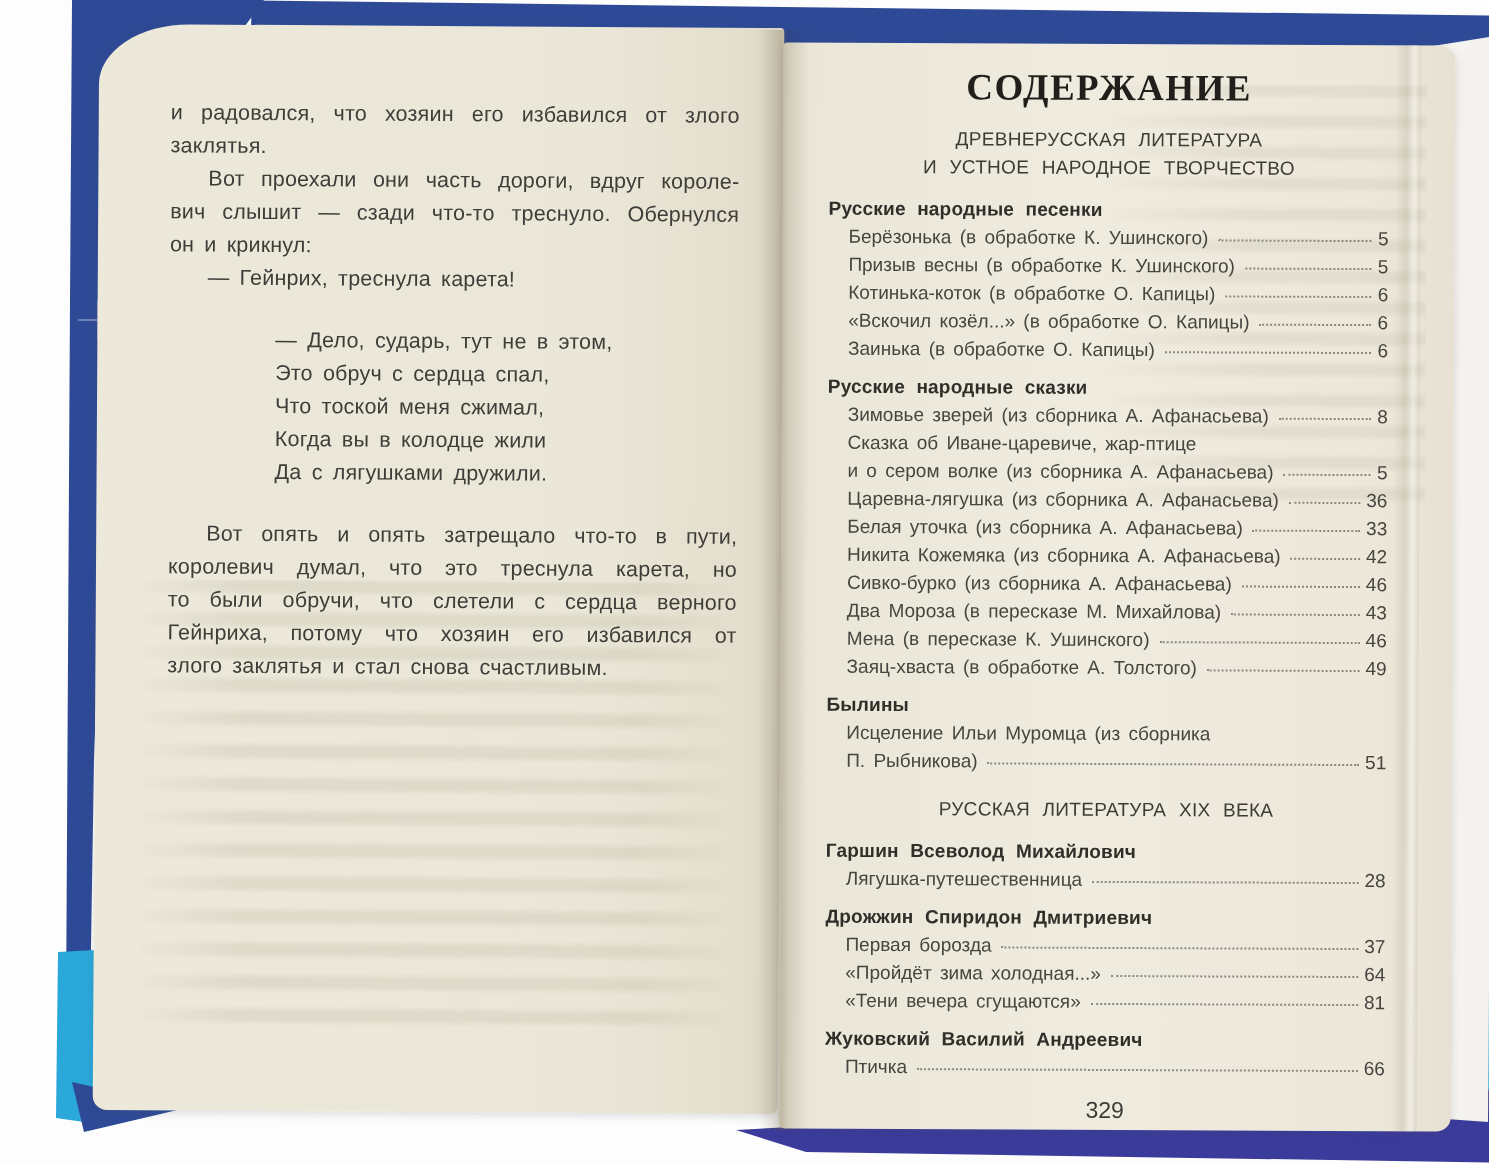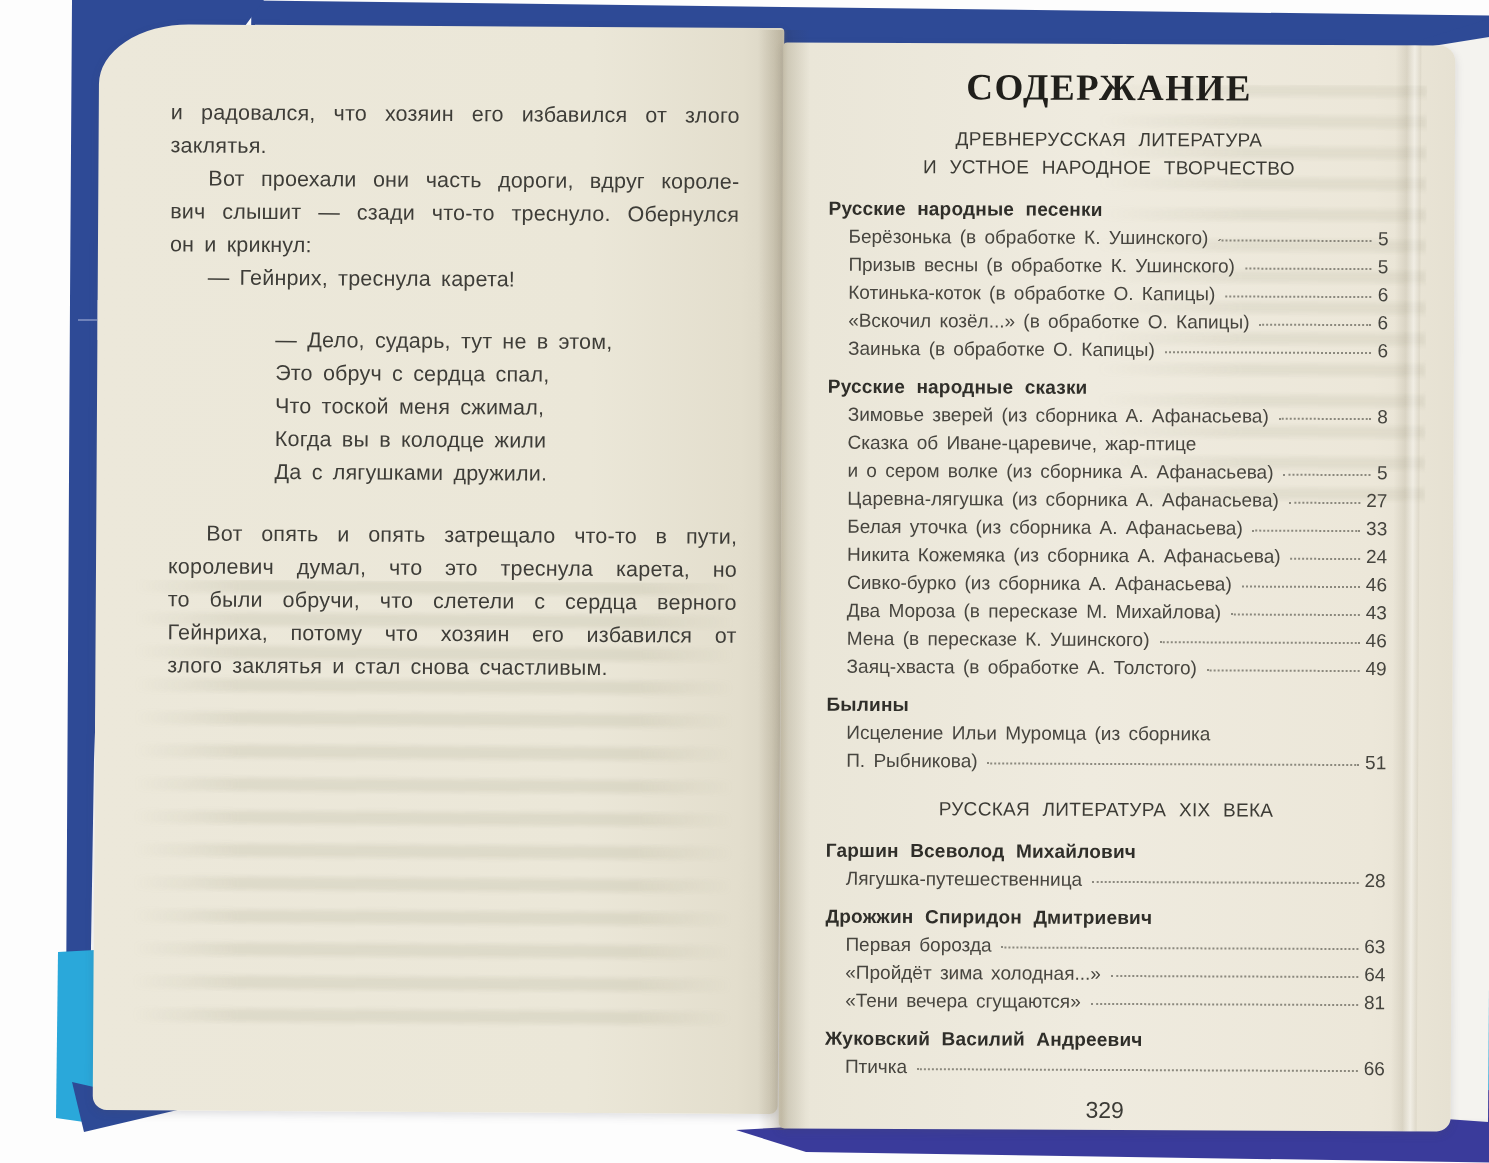--- a/index.html
+++ b/index.html
@@ -198,35 +198,35 @@
               <div class="row">
                 <div class="t">и о сером волке (из сборника А. Афанасьева)</div>
                 <div class="leader"></div>
                 <div class="pg">5</div>
               </div>
             </div>
             <div class="entry">
               <div class="row">
                 <div class="t">Царевна-лягушка (из сборника А. Афанасьева)</div>
                 <div class="leader"></div>
-                <div class="pg">27</div>
+                <div class="pg">36</div>
               </div>
             </div>
             <div class="entry">
               <div class="row">
                 <div class="t">Белая уточка (из сборника А. Афанасьева)</div>
                 <div class="leader"></div>
                 <div class="pg">33</div>
               </div>
             </div>
             <div class="entry">
               <div class="row">
                 <div class="t">Никита Кожемяка (из сборника А. Афанасьева)</div>
                 <div class="leader"></div>
-                <div class="pg">24</div>
+                <div class="pg">42</div>
               </div>
             </div>
             <div class="entry">
               <div class="row">
                 <div class="t">Сивко-бурко (из сборника А. Афанасьева)</div>
                 <div class="leader"></div>
                 <div class="pg">46</div>
               </div>
             </div>
             <div class="entry">
@@ -274,21 +274,21 @@
                 <div class="pg">28</div>
               </div>
             </div>
           </div>
           <div class="group">
             <div class="group-h">Дрожжин Спиридон Дмитриевич</div>
             <div class="entry">
               <div class="row">
                 <div class="t">Первая борозда</div>
                 <div class="leader"></div>
-                <div class="pg">63</div>
+                <div class="pg">37</div>
               </div>
             </div>
             <div class="entry">
               <div class="row">
                 <div class="t">«Пройдёт зима холодная...»</div>
                 <div class="leader"></div>
                 <div class="pg">64</div>
               </div>
             </div>
             <div class="entry">

